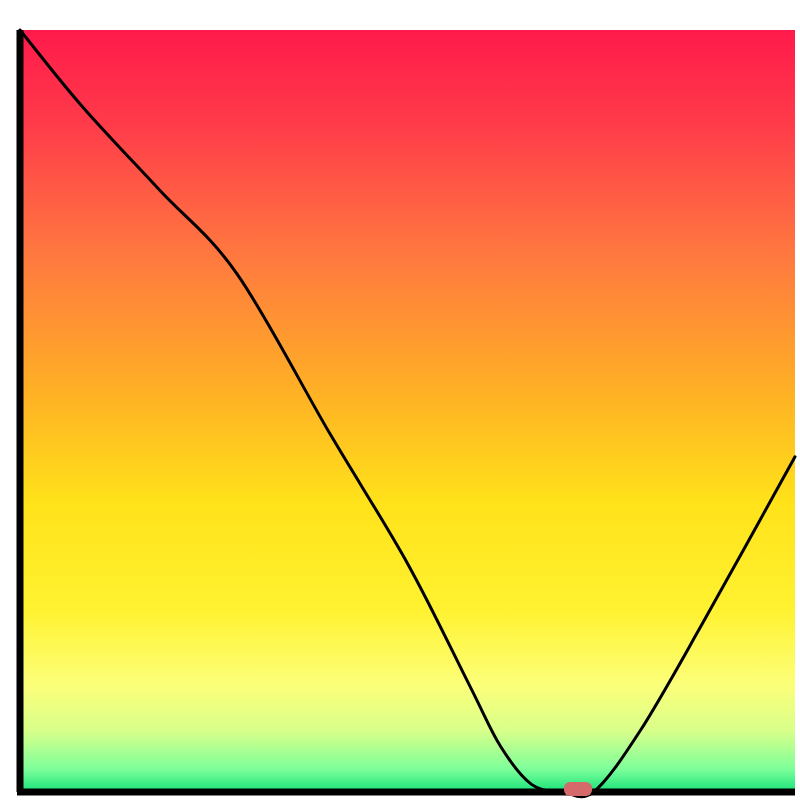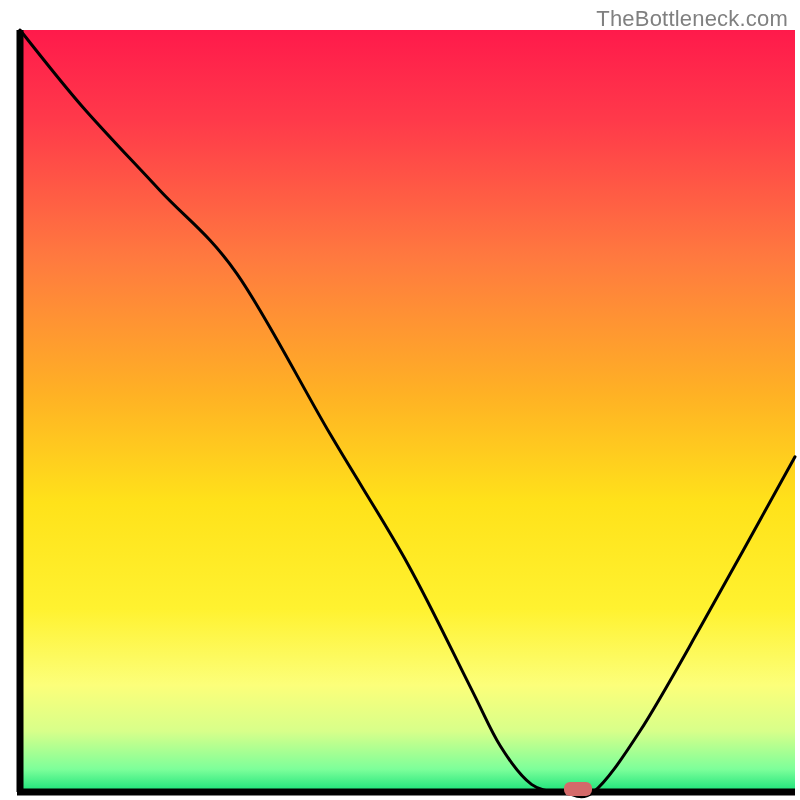--- a/index.html
+++ b/index.html
@@ -27,21 +27,20 @@
     user-select: none;
   }
   svg {
     display: block;
   }
 </style>
 </head>
 <body>
 
 <div class="chart-wrap">
-  <div class="watermark">TheBottleneck.com</div>
 
   <svg id="chart-svg" width="800" height="800" viewBox="0 0 800 800">
     <defs>
       <linearGradient id="bg-grad" x1="0" y1="0" x2="0" y2="1">
           <stop offset="0%" stop-color="#ff1a4b"></stop>
           <stop offset="12%" stop-color="#ff3a4a"></stop>
           <stop offset="30%" stop-color="#ff7a3f"></stop>
           <stop offset="48%" stop-color="#ffb224"></stop>
           <stop offset="62%" stop-color="#ffe21a"></stop>
           <stop offset="76%" stop-color="#fff230"></stop>

